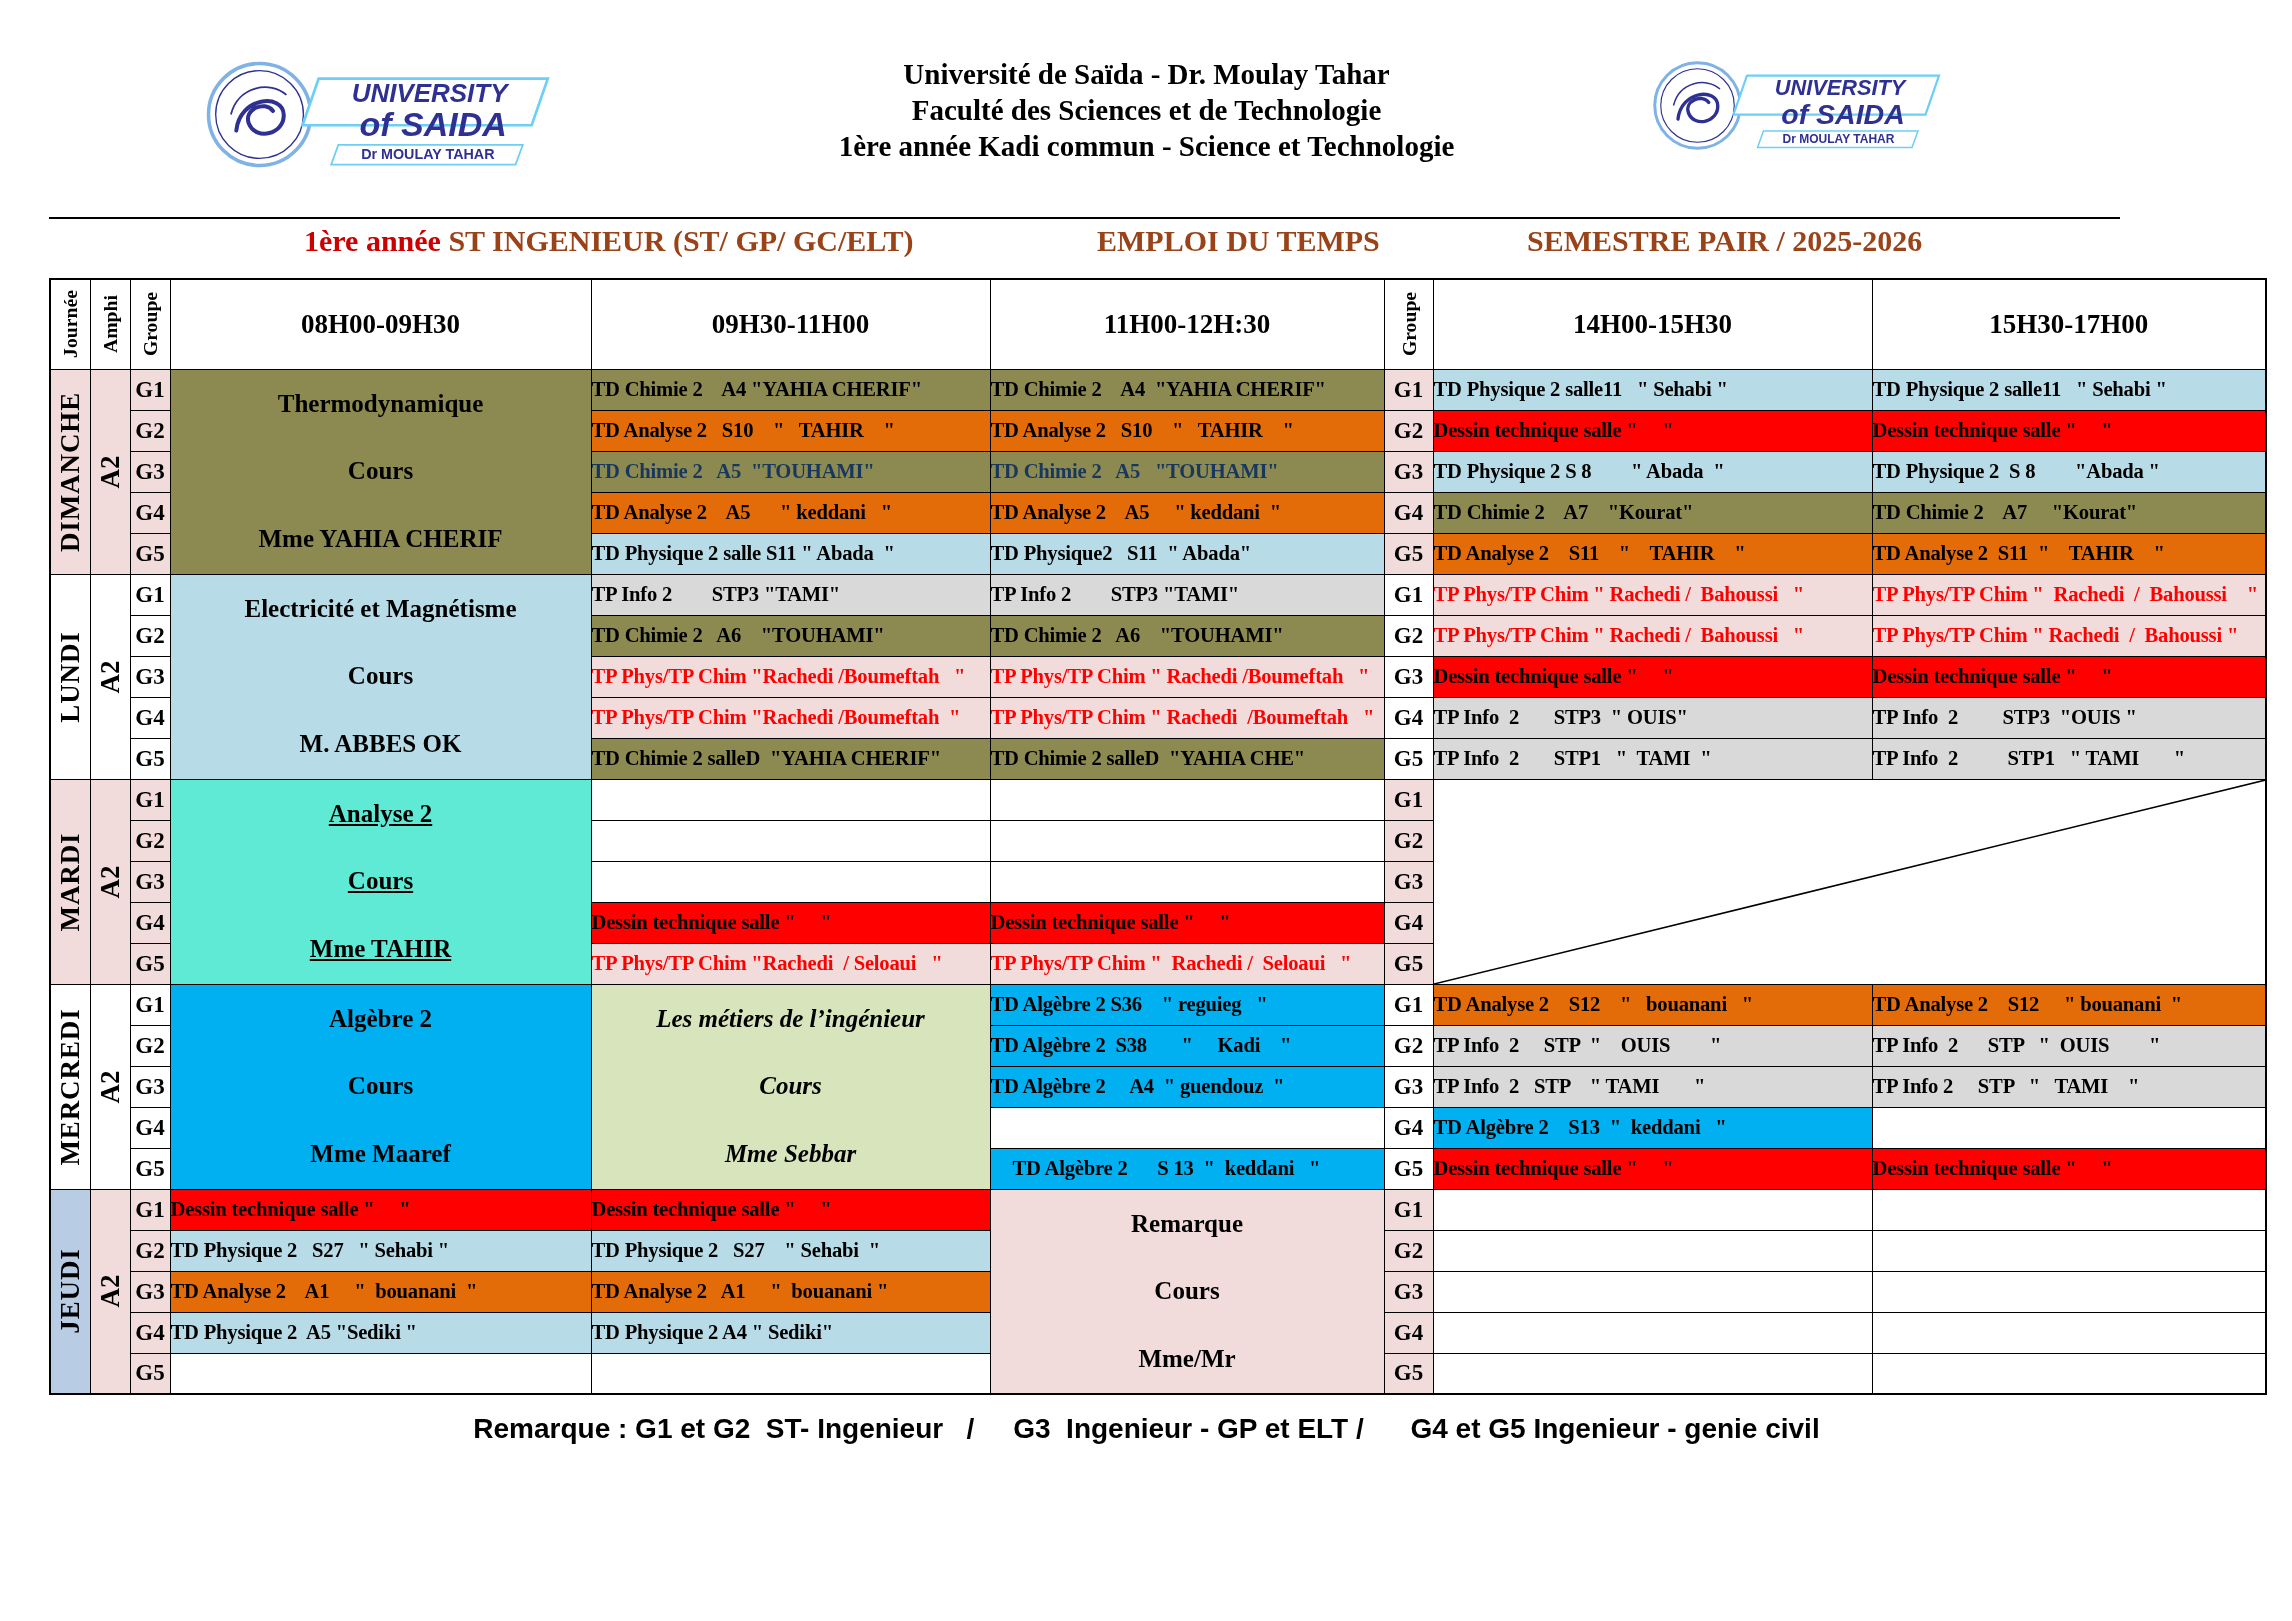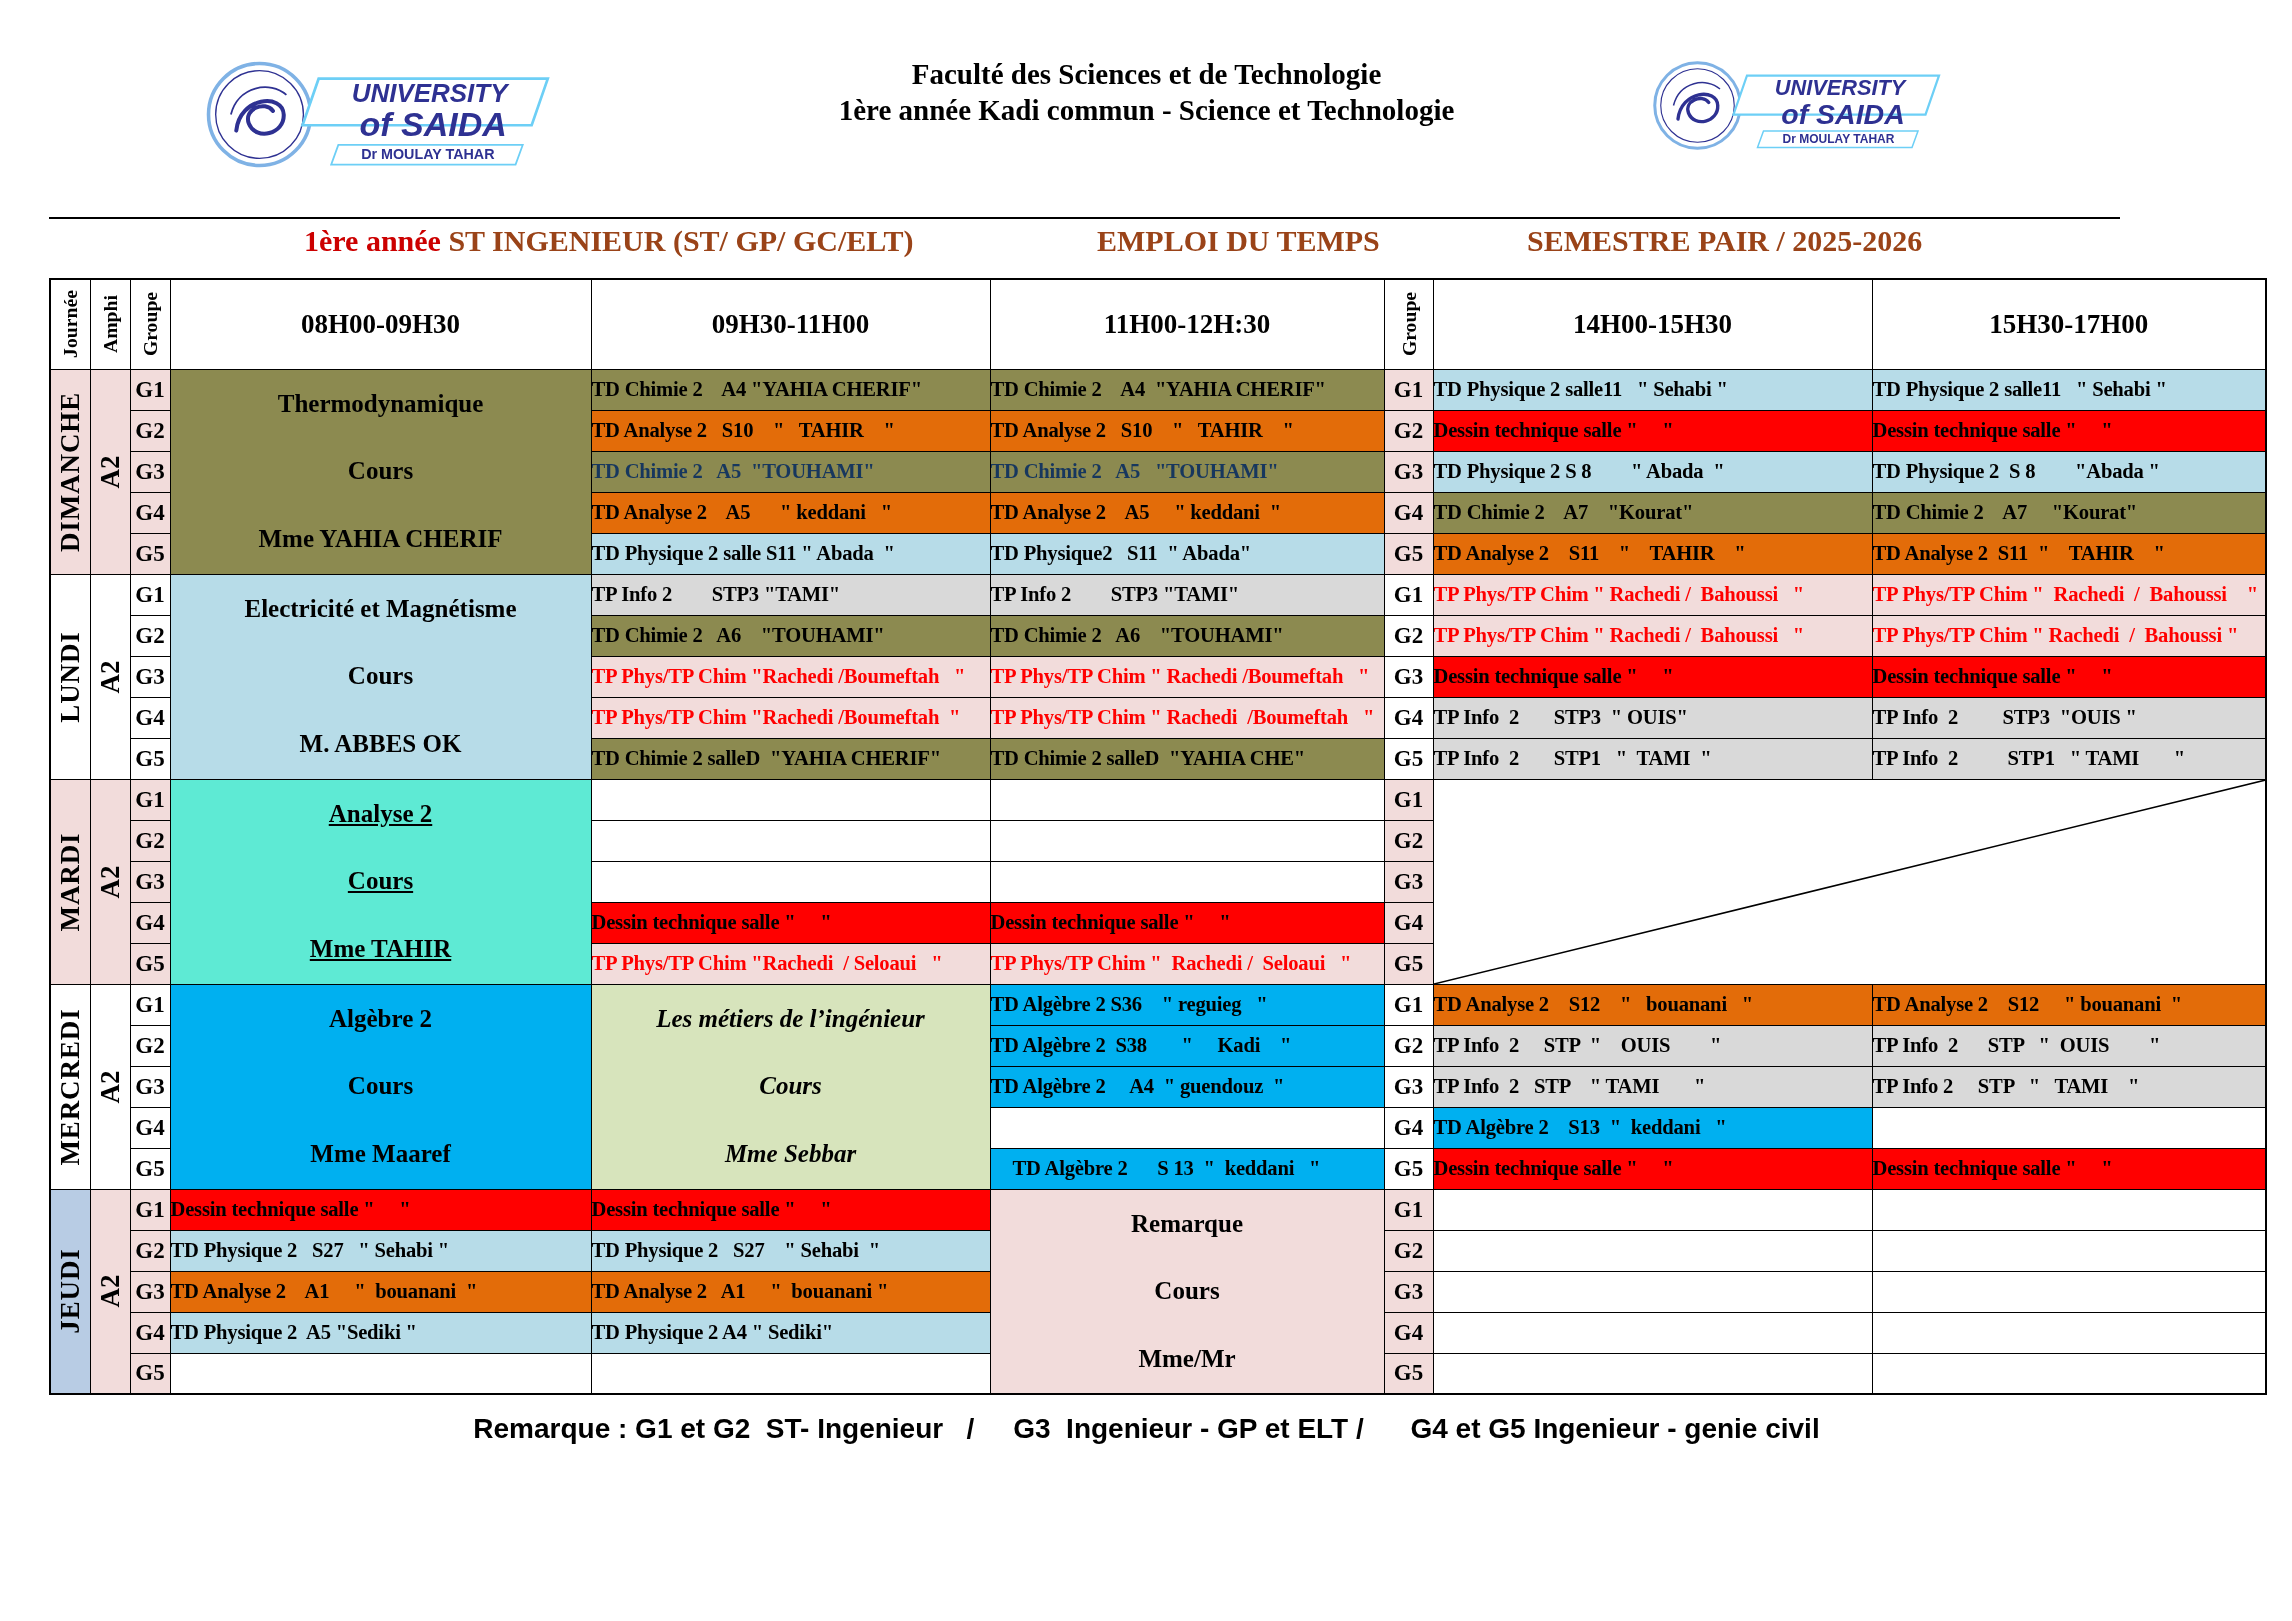--- a/index.html
+++ b/index.html
@@ -78,20 +78,21 @@
       <path d="M30 62 C38 30, 74 24, 92 40" fill="none" stroke="#2E3192" stroke-width="2"></path>
       <path d="M128 22 L384 22 L366 74 L110 74 Z" fill="#ffffff" stroke="#6DCFF6" stroke-width="3"></path>
       <text x="252" y="48" text-anchor="middle" font-family="Liberation Sans, sans-serif" font-size="29" font-weight="bold" font-style="italic" fill="#2E3192">UNIVERSITY</text>
       <text x="256" y="86" text-anchor="middle" font-family="Liberation Sans, sans-serif" font-size="38" font-weight="bold" font-style="italic" fill="#2E3192">of SAIDA</text>
       <path d="M150 96 L356 96 L348 118 L142 118 Z" fill="#ffffff" stroke="#6DCFF6" stroke-width="2"></path>
       <text x="250" y="112" text-anchor="middle" font-family="Liberation Sans, sans-serif" font-size="16" font-weight="bold" fill="#2E3192">Dr MOULAY TAHAR</text>
     </svg>
   </div>
 
   <div class="uni-header">
+    <div>Université de Saïda - Dr. Moulay Tahar</div>
     <div>Faculté des Sciences et de Technologie</div>
     <div>1ère année Kadi commun -  Science et Technologie</div>
   </div>
 
   <div class="rule"></div>
 
   <div class="title-seg seg1"><span class="t-year">1ère année</span><span class="t-brown"> ST INGENIEUR (ST/ GP/ GC/ELT)</span></div>
   <div class="title-seg seg2 t-brown">EMPLOI DU TEMPS</div>
   <div class="title-seg seg3 t-brown">SEMESTRE PAIR / 2025-2026</div>
 

